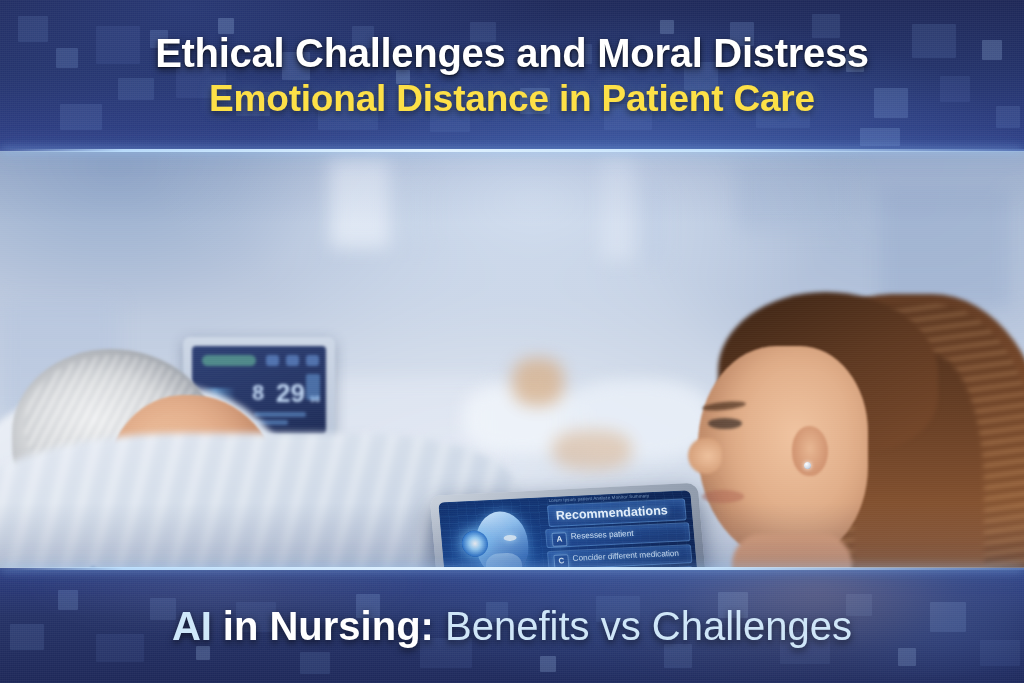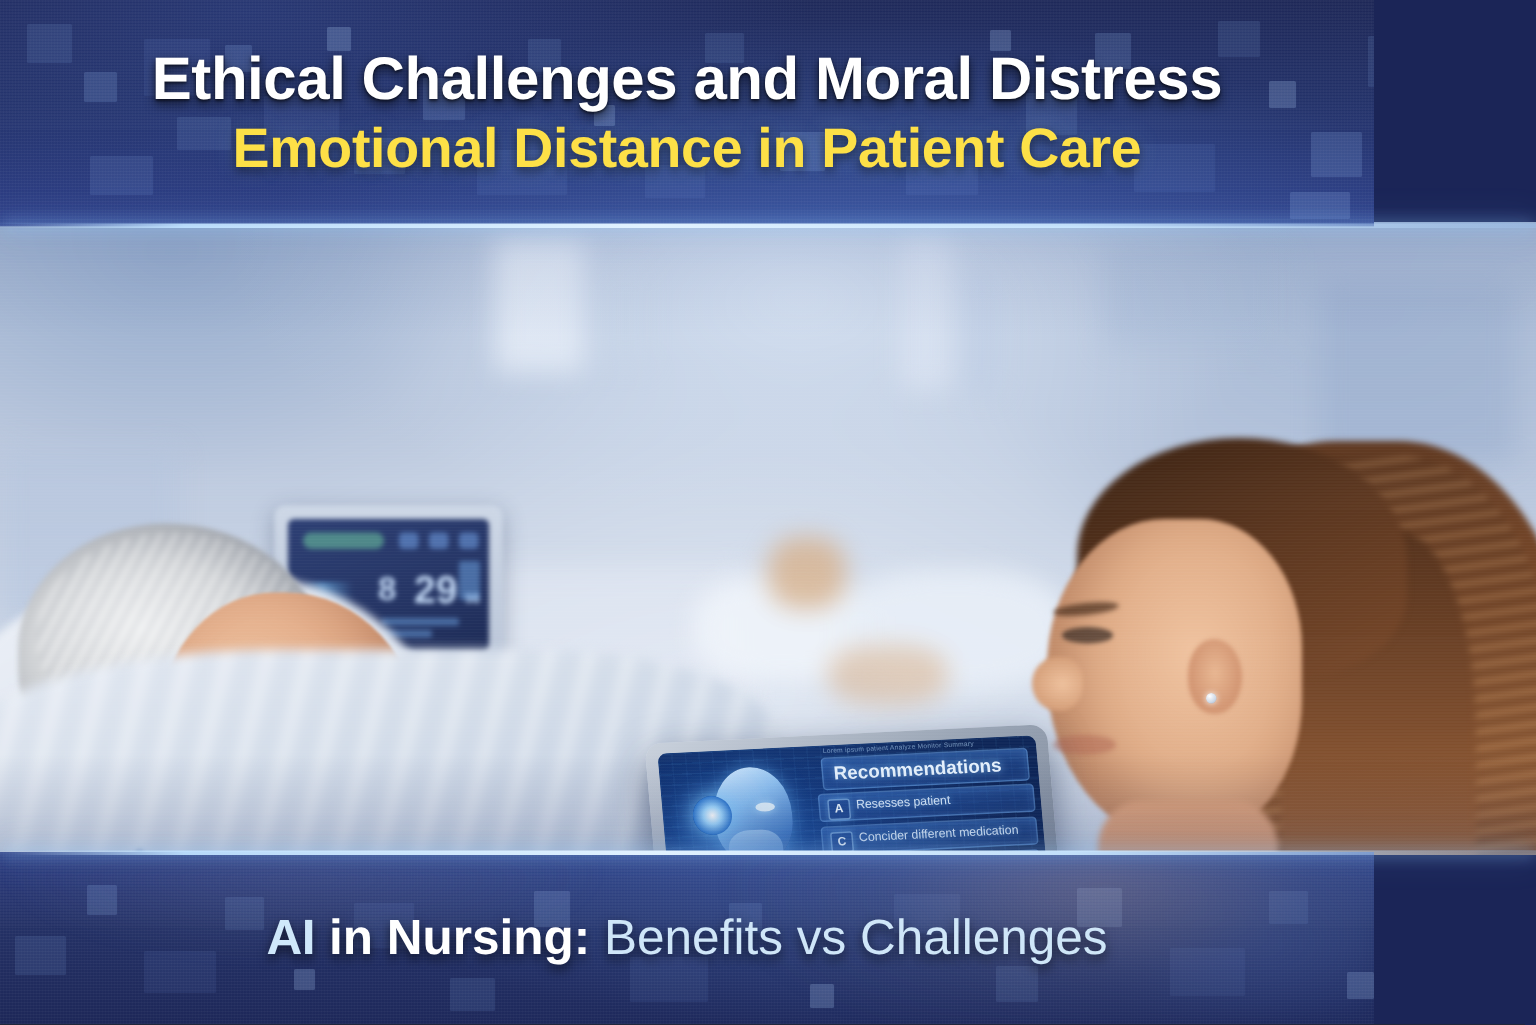--- a/index.html
+++ b/index.html
@@ -18,21 +18,21 @@
     height: 683px;
     overflow: hidden;
     background: #1b2557;
     user-select: none;
   }
 
   
   .band {
     position: absolute;
     left: 0;
-    width: 916px;
+    width: 1024px;
     overflow: hidden;
   }
   .band-base {
     position: absolute;
     inset: 0;
   }
   .header-band .band-base {
     background:
       radial-gradient(ellipse 640px 260px at 62% 115%, rgba(70,105,180,0.55) 0%, rgba(40,62,128,0.12) 62%, rgba(0,0,0,0) 100%),
       radial-gradient(ellipse 520px 200px at 18% 5%, rgba(46,66,134,0.6) 0%, rgba(26,36,88,0) 72%),
@@ -143,21 +143,21 @@
   }
   .caption-wrap {
     position: absolute;
     inset: 0;
     display: flex;
     align-items: center;
     justify-content: center;
     z-index: 4;
   }
   .caption {
-    font-size: 33px;
+    font-size: 40px;
     line-height: 1.1;
     white-space: nowrap;
     text-shadow: 0 3px 7px rgba(0,0,0,0.60);
   }
   .cap-ai {
     font-weight: bold;
     color: #cfe8fa;
     letter-spacing: -0.2px;
   }
   .cap-strong {

